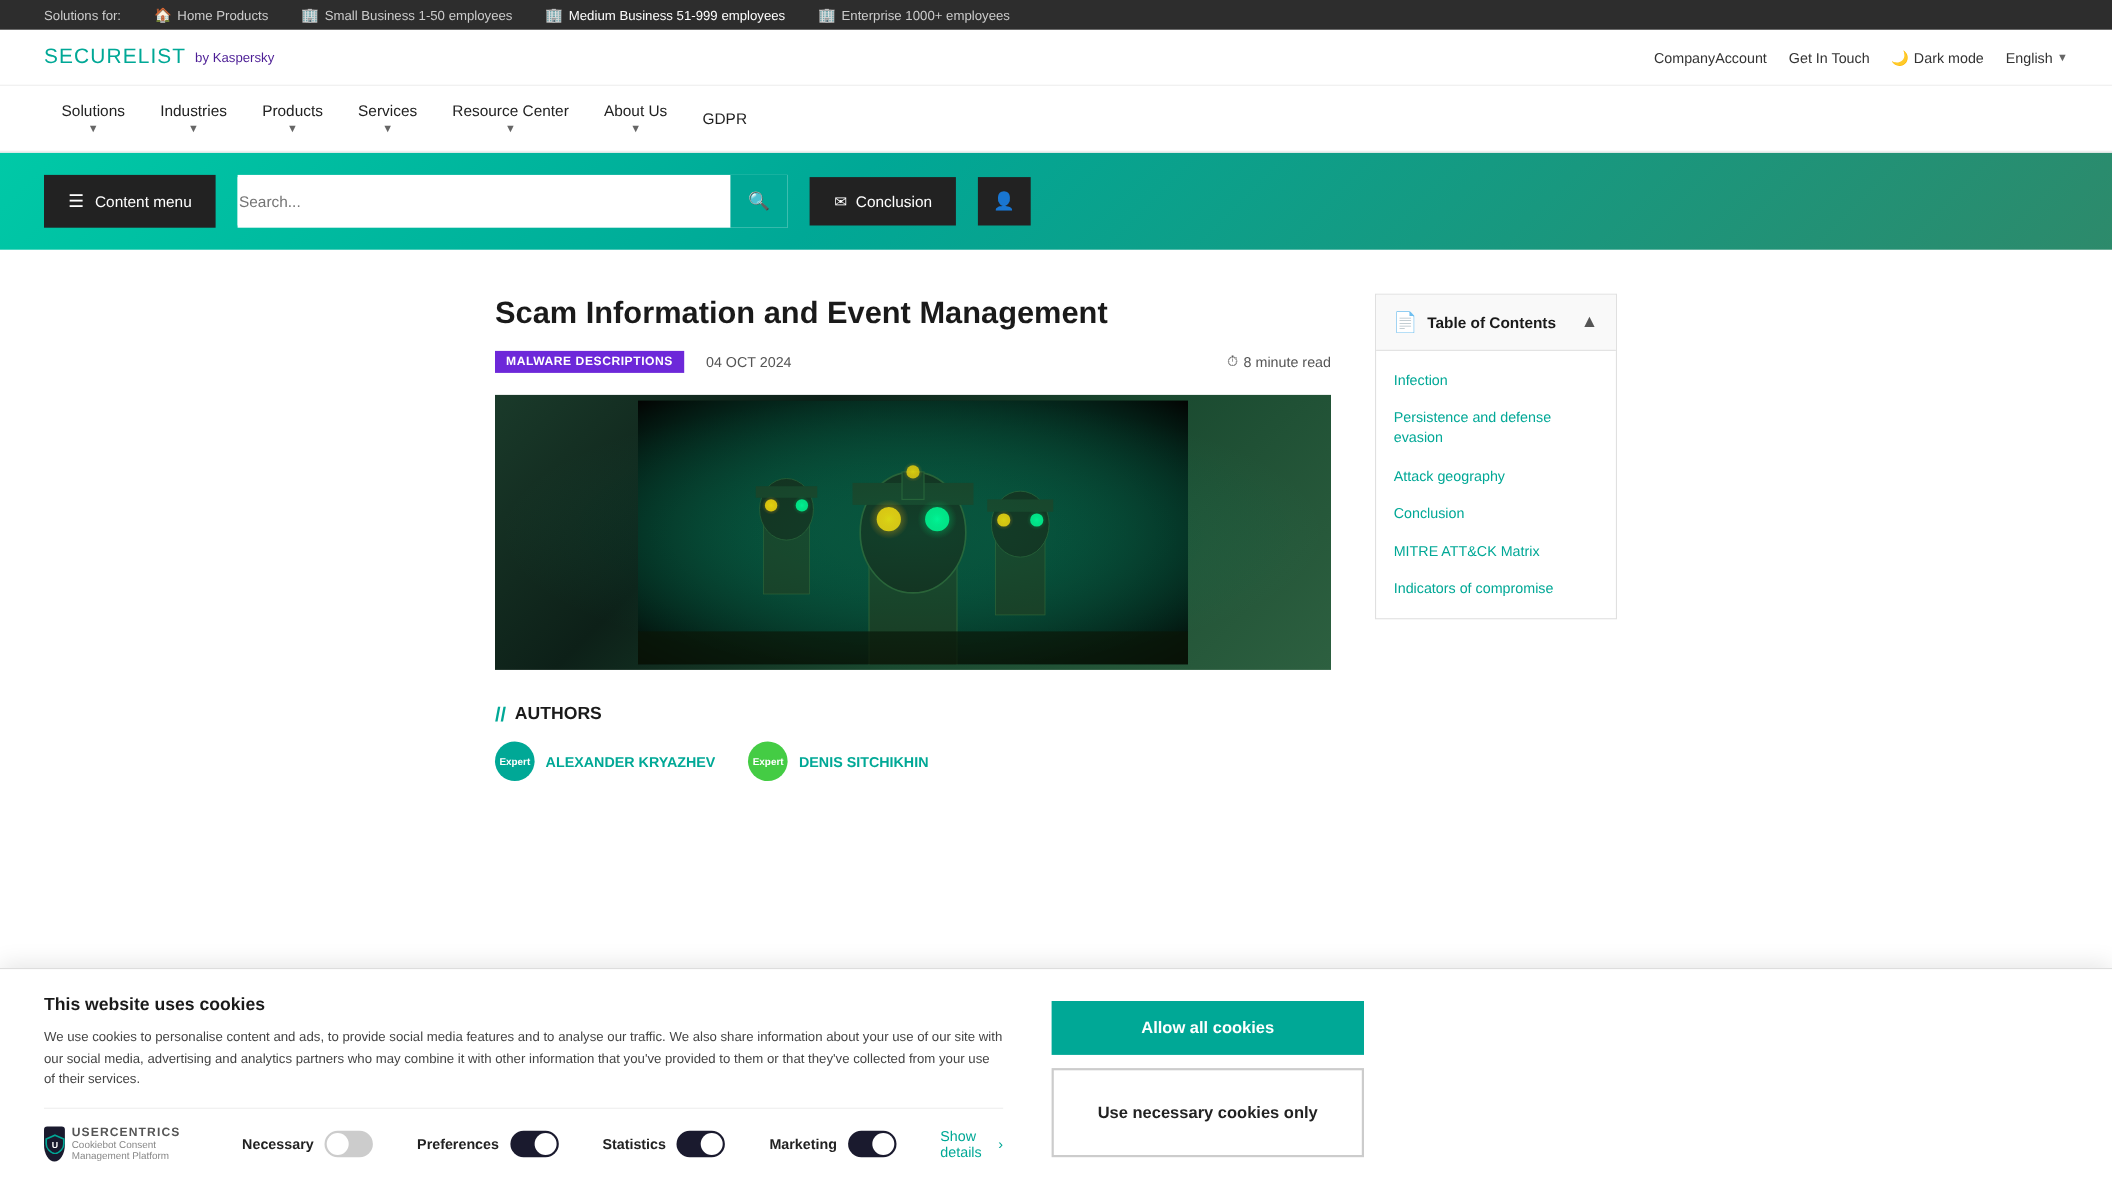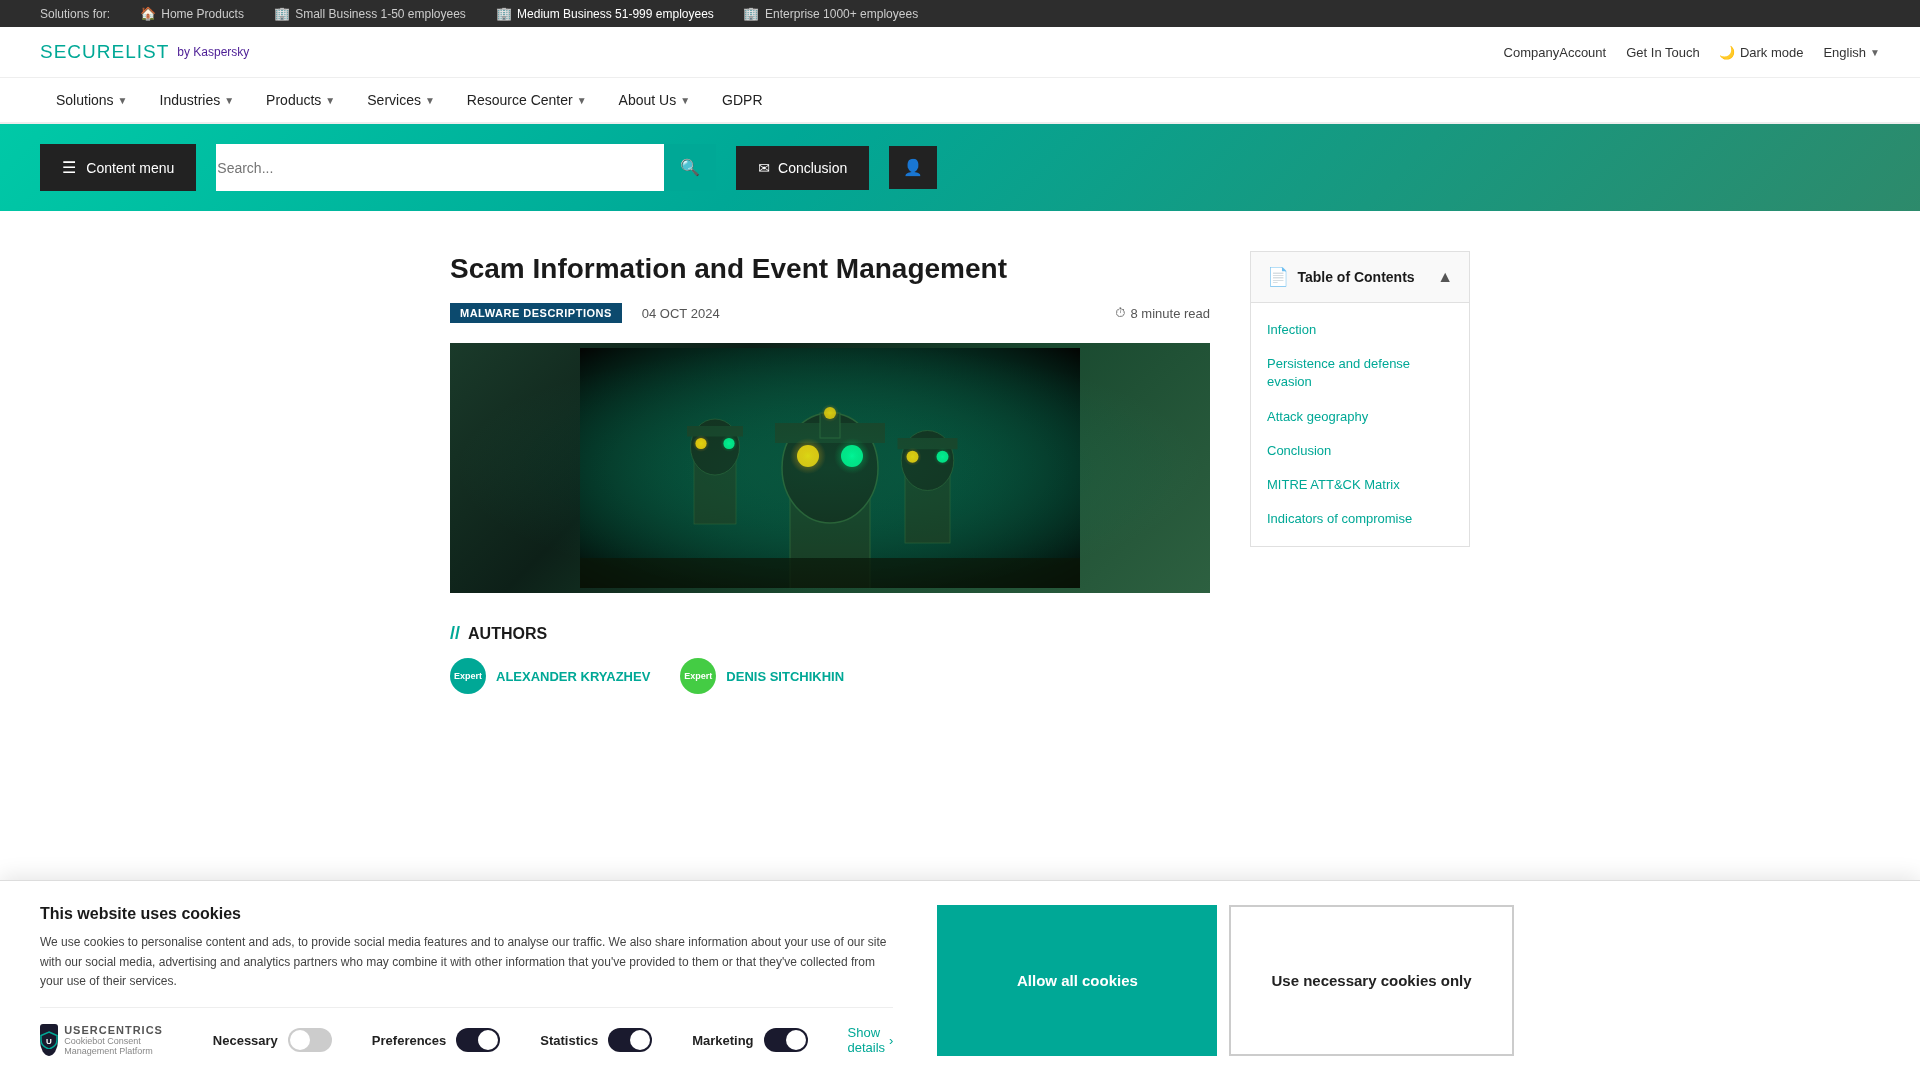--- a/index.html
+++ b/index.html
@@ -63,20 +63,21 @@
     }
     .main-nav a {
       padding: 14px 16px;
       color: #222;
       text-decoration: none;
       font-size: 14px;
       cursor: pointer;
       display: flex;
       align-items: center;
       gap: 4px;
+      flex-direction: column;
     }
     .chevron { font-size: 10px; color: #666; }
 
     
     .action-bar {
       background: linear-gradient(135deg, #00c9a7 0%, #00a896 40%, #2d8a6b 100%);
       padding: 20px 40px;
       display: flex;
       align-items: center;
       gap: 20px;
@@ -159,21 +160,21 @@
       margin-bottom: 16px;
       line-height: 1.3;
     }
     .article-meta {
       display: flex;
       align-items: center;
       gap: 20px;
       margin-bottom: 20px;
     }
     .tag-badge {
-      background: #0c4a6e;
+      background: #6d28d9;
       color: #fff;
       font-size: 11px;
       font-weight: 700;
       padding: 4px 10px;
       letter-spacing: 0.5px;
     }
     .article-date { color: #555; font-size: 13px; }
     .read-time {
       display: flex;
       align-items: center;
@@ -288,21 +289,21 @@
       box-shadow: 0 -4px 20px rgba(0,0,0,0.1);
     }
     .cookie-inner {
       display: flex;
       gap: 44px;
       max-width: 1200px;
     }
     .cookie-text-area { flex: 1; }
     .cookie-title { font-size: 16px; font-weight: 700; margin-bottom: 10px; color: #1a1a1a; }
     .cookie-body { font-size: 12px; color: #444; line-height: 1.6; }
-    .cookie-buttons { display: flex; flex-direction: row; gap: 12px; justify-content: center; flex-shrink: 0; }
+    .cookie-buttons { display: flex; flex-direction: column; gap: 12px; justify-content: center; flex-shrink: 0; }
     .cookie-allow-btn {
       background: #00a896;
       color: #fff;
       border: none;
       padding: 16px 40px;
       font-size: 15px;
       font-weight: 600;
       cursor: pointer;
       white-space: nowrap;
       min-width: 280px;

